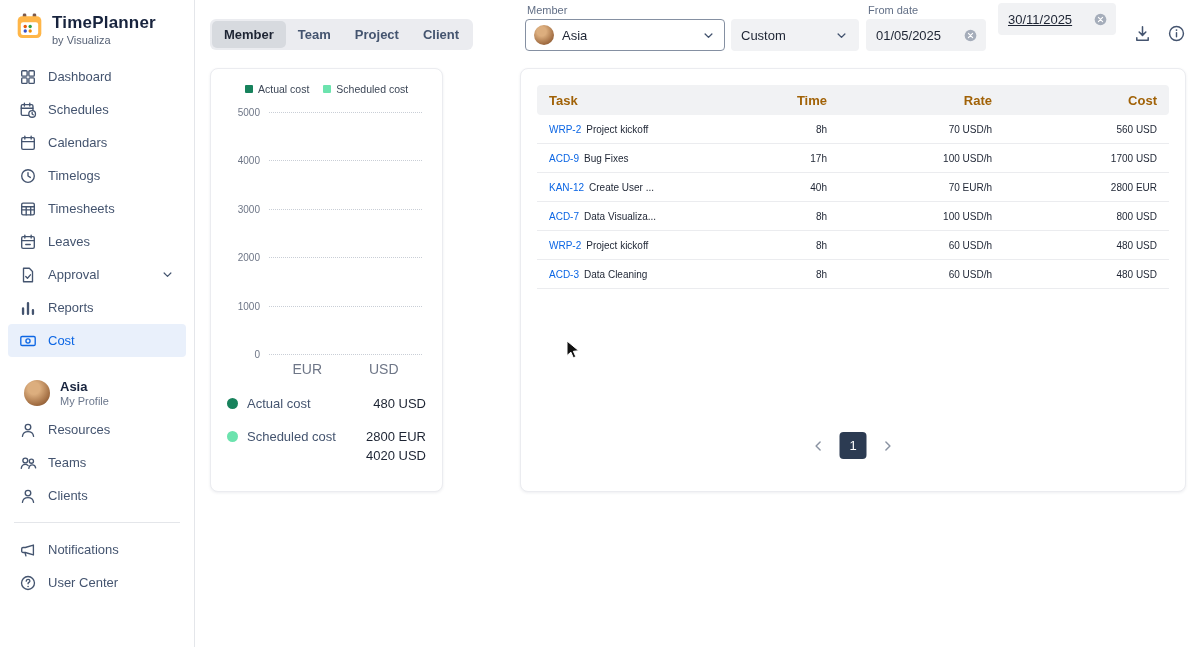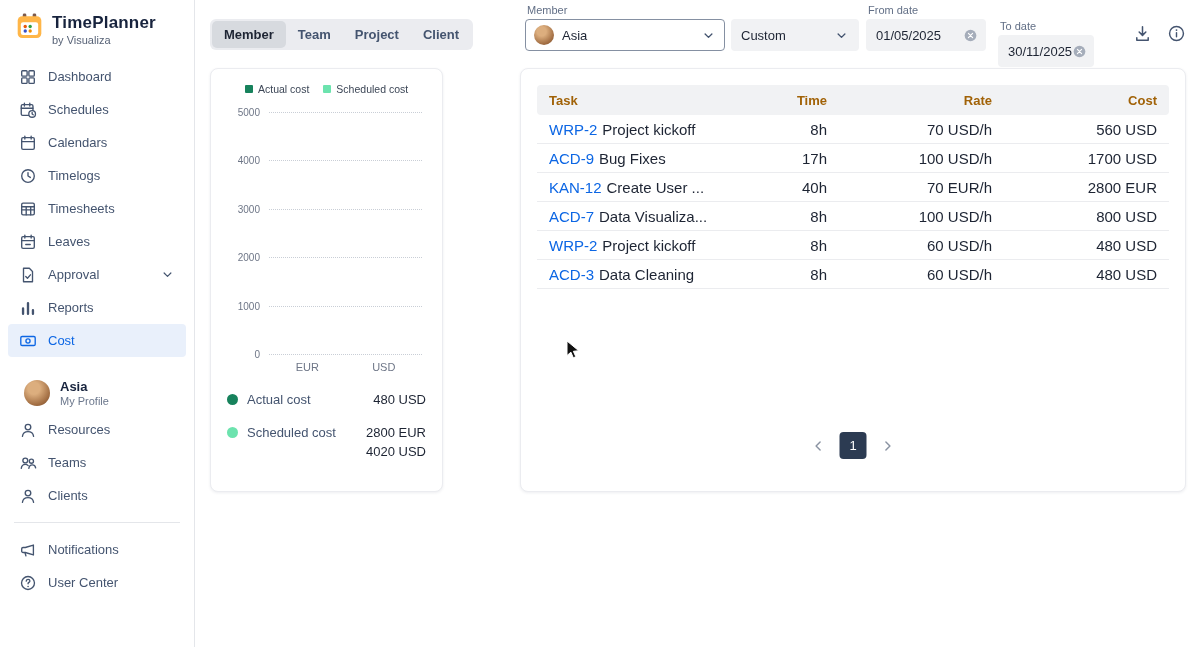--- a/index.html
+++ b/index.html
@@ -35,48 +35,48 @@
   .f-label { position:absolute; font-size:11px; color:#626f86; }
   .select, .ginput { position:absolute; height:32px; display:flex; align-items:center; border-radius:4px; font-size:13px; color:#1d2433; cursor:pointer; }
   .member-select { left:329px; top:19px; width:200px; background:#fff; border:1px solid #8590a2; padding:0 8px; gap:8px; }
   .member-select .sm-avatar { width:20px; height:20px; border-radius:50%;
     background: radial-gradient(circle at 38% 32%, #dcae7e 25%, #a06c41 70%, #6f4426); }
   .member-select .chev { margin-left:auto; display:flex; color:#44546f; }
   .custom-select { left:535px; top:19px; width:128px; background:#f1f2f4; padding:0 10px;gap:16px; }
   .custom-select .chev { margin-left:auto; display:flex; color:#44546f; }
   .ginput { background:#f1f2f4; padding:0 8px 0 10px; }
   .from-input { left:670px; top:19px; width:120px; }
-  .to-input { left:802px; top:35px; width:96px; }
+  .to-input { left:802px; top:3px; width:118px;text-decoration:underline; }
   .ginput .clear { margin-left:auto; display:flex; cursor:pointer; }
   .icon-btn { position:absolute; top:21px; width:28px; height:28px; display:flex; align-items:center; justify-content:center; color:#44546f; cursor:pointer; border-radius:4px; }
   .dl-btn { left:932px; }
   .info-btn { left:966px; }
   
   .card { position:absolute; top:68px; background:#fff; border:1px solid #ebecf0; border-radius:8px; box-shadow:0 1px 3px rgba(23,43,77,.08); }
   .chart-card { left:14px; width:233px; height:424px; padding:14px 16px; }
   .table-card { left:324px; width:666px; height:424px; padding:16px; }
   
   .mini-legend { display:flex; gap:14px; align-items:center; padding-left:18px; }
   .mini-item { display:flex; align-items:center; gap:5px; font-size:10.5px; color:#3c4656; }
   .mini-sq { width:8px; height:8px; border-radius:1px; }
   .chart-plot { position:relative; margin:18px 4px 0 42px; height:242px; }
   .gridline { position:absolute; left:0; right:0; height:0; border-top:1px dotted #c9ced6; }
   .ylabel { position:absolute; right:calc(100% + 9px); top:-6px; font-size:10px; color:#6e7687; white-space:nowrap; }
   .bars { position:absolute; left:0; right:0; bottom:0; top:0; display:flex; justify-content:space-around; align-items:flex-end; }
   .bar-group { display:flex; align-items:flex-end; }
   .bar { width:36px; border-radius:2px 2px 0 0; }
-  .xlabels { display:flex; justify-content:space-around; margin:6px 4px 0 42px; font-size:11px; color:#6e7687;align-items:flex-end; }
+  .xlabels { display:flex; justify-content:space-around; margin:6px 4px 0 42px; font-size:14px; color:#6e7687;align-items:flex-end; }
   .summary { margin-top:18px; }
   .sum-row { display:flex; align-items:flex-start; gap:9px; margin-bottom:14px; }
   .dot { width:11px; height:11px; border-radius:50%; margin-top:3px; flex:none; }
   .sum-label { font-size:13px; color:#44546f; padding-top:1px; }
   .sum-val { margin-left:auto; text-align:right; font-size:13px; color:#1d2433; line-height:1.45; }
   
   .thead { display:flex; align-items:center; height:30px; background:#f1f2f4; border-radius:4px; padding:0 12px; font-size:13px; font-weight:bold; color:#a16207; }
-  .trow { display:flex; align-items:center; height:29px; padding:0 12px; border-bottom:1px solid #ebecef; font-size:15px; }
+  .trow { display:flex; align-items:center; height:29px; padding:0 12px; border-bottom:1px solid #ebecef; font-size:10px; }
   .c-task { flex:1; white-space:nowrap; overflow:hidden; }
   .c-time { width:105px; text-align:right; }
   .c-rate { width:165px; text-align:right; }
   .c-cost { width:165px; text-align:right; }
   .task-id { color:#0c66e4; text-decoration:none; cursor:pointer; }
   .tname { margin-left:5px; color:#1d2433; }
   .pagination { position:absolute; left:50%; bottom:32px; transform:translateX(-50%); display:flex; align-items:center; gap:10px; }
   .pg-btn { display:flex; align-items:center; justify-content:center; width:22px; height:22px; color:#8a93a2; cursor:pointer; }
   .pg-current { width:27px; height:27px; border-radius:4px; background:#2c3b52; color:#fff; font-size:13px; display:flex; align-items:center; justify-content:center; cursor:pointer; }
   

